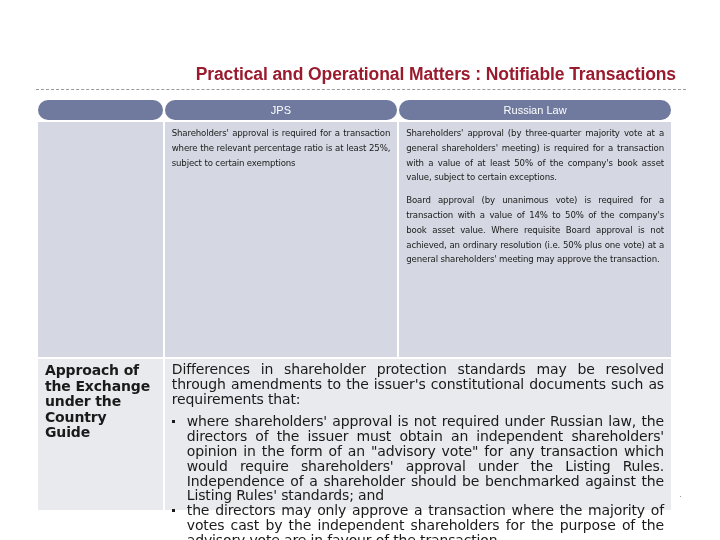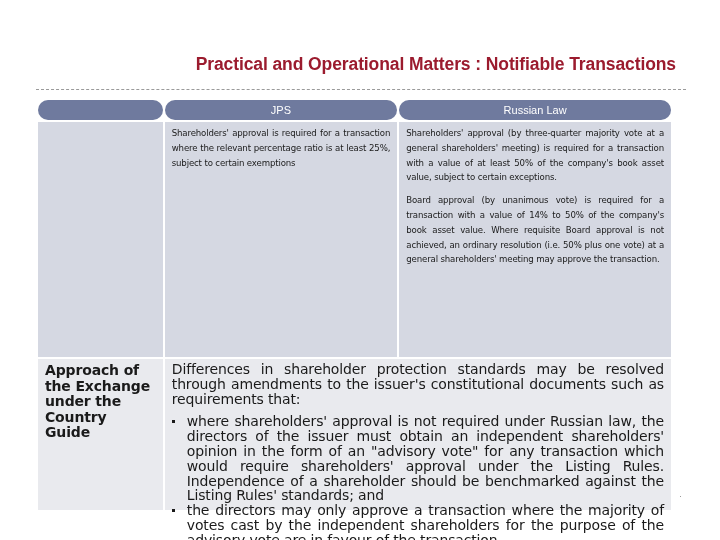--- a/index.html
+++ b/index.html
@@ -11,21 +11,21 @@
       width: 720px;
       height: 540px;
       position: relative;
       overflow: hidden;
       font-family: "DejaVu Sans", sans-serif;
     }
     .title {
       position: absolute;
       left: 0;
       width: 676px;
-      top: 54px;
+      top: 64px;
       text-align: right;
       font-family: "Liberation Sans", sans-serif;
       font-weight: bold;
       font-size: 17.5px;
       color: #9b1b2e;
       letter-spacing: -0.1px;
       white-space: nowrap;
     }
     .rule {
       position: absolute;

